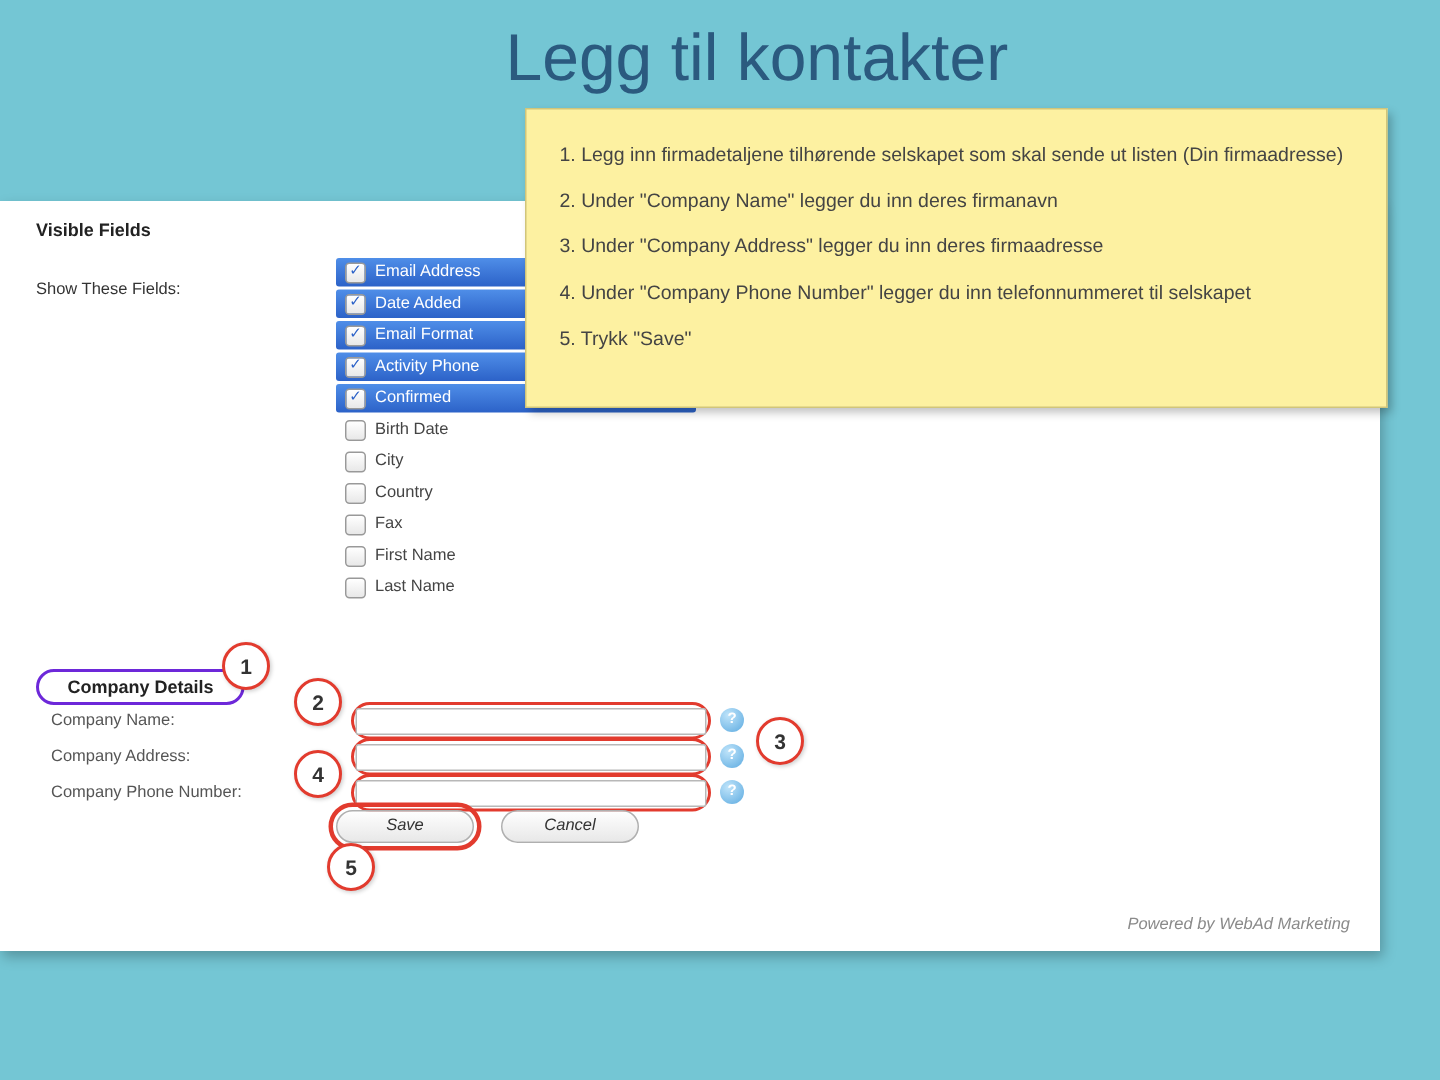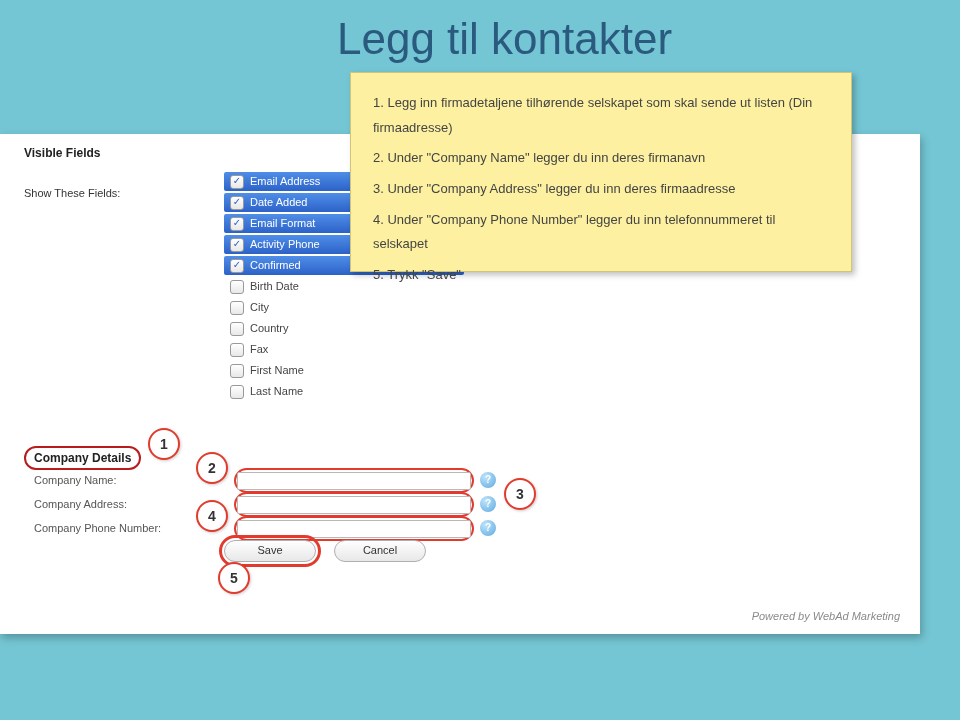--- a/index.html
+++ b/index.html
@@ -1,37 +1,37 @@
 <!DOCTYPE html>
 <html><head>
 <meta charset="utf-8">
 <style>
   html,body{margin:0;padding:0;width:960px;height:720px;background:#74C6D4;font-family:Arial,Helvetica,sans-serif;overflow:hidden;}
   .title{font-size:44px;font-weight:300;color:#2B5A7F;font-family:"Helvetica Neue",Helvetica,Arial,sans-serif;position:absolute;left:337px;top:14px;}
   
-  .help{position:absolute;left:350px;top:72px;width:502px;height:200px;background:#FDF1A1;border:1px solid #D1C57A;box-shadow:3px 3px 6px rgba(0,0,0,.25);padding:18px 22px;box-sizing:border-box;color:#444;font-size:13px;line-height:1.9;}
+  .help{position:absolute;left:350px;top:72px;width:575px;height:200px;background:#FDF1A1;border:1px solid #D1C57A;box-shadow:3px 3px 6px rgba(0,0,0,.25);padding:18px 22px;box-sizing:border-box;color:#444;font-size:13px;line-height:1.9;}
   .help p{margin:0 0 6px;font-family:"Helvetica Neue",Helvetica,Arial,sans-serif;font-weight:300;}
   
   .panel{position:absolute;left:0;top:134px;width:920px;height:500px;background:#ffffff;box-shadow:2px 4px 8px rgba(0,0,0,.25);}
   .panel-inner{position:absolute;left:24px;top:8px;right:24px;bottom:42px;}
   .sechead{font-size:12px;font-weight:bold;color:#222;margin-top:4px;}
   .showlbl{font-size:11px;color:#333;position:absolute;left:0;top:45px;}
   .fields{position:absolute;left:200px;top:30px;width:240px;}
   .fbar{height:17px;line-height:17px;font-size:11px;color:#fff;background:linear-gradient(#4F8EE8,#2C62C8);padding:1px 6px;border-radius:2px;margin-bottom:2px;display:flex;align-items:center;gap:6px;}
   .fbar.plain{background:none;color:#444;}
   .cb{width:12px;height:12px;border:1px solid #999;border-radius:3px;background:linear-gradient(#fff,#e8e8e8);color:#2C62C8;font-size:10px;line-height:10px;text-align:center;display:inline-block;flex:0 0 12px;}
   .cb.unchecked{color:transparent;}
   .cdetails{position:absolute;left:0;top:300px;}
-  .cdetails .sechead{display:inline-block;border:2px solid #b91c1c;border-radius:14px;padding:3px 8px;}
+  .cdetails .sechead{display:inline-block;border:2px solid #6d28d9;border-radius:14px;padding:3px 19px;}
   .frow{position:absolute;left:10px;height:24px;display:flex;align-items:center;}
   .frow .lbl{font-size:11px;color:#555;width:200px;}
   .txtwrap{width:240px;border:2px solid #E23B2E;border-radius:14px;padding:1px;box-sizing:border-box;}
   .txt{width:100%;height:18px;border:1px solid #B8B8B8;border-radius:2px;box-sizing:border-box;font-size:11px;padding:0 4px;background:#fff;}
   .qicon{width:16px;height:16px;border-radius:50%;background:radial-gradient(circle at 35% 30%,#BFE4FA,#5CAAE0);color:#fff;font-size:10px;font-weight:bold;line-height:16px;text-align:center;margin-left:6px;}
-  .btns{position:absolute;left:200px;top:398px;display:flex;gap:18px;align-items:flex-end;}
+  .btns{position:absolute;left:200px;top:398px;display:flex;gap:18px;align-items:flex-end;font-style:italic;}
   .btn{width:90px;height:20px;border:1px solid #AFAFAF;border-radius:11px;background:linear-gradient(#fefefe,#e8e8e8);font-size:11px;color:#333;text-align:center;line-height:18px;cursor:pointer;}
   .btn.save{outline:3px solid #E23B2E;outline-offset:2px;border-radius:11px;}
   .footer{position:absolute;right:20px;bottom:12px;font-size:11px;font-style:italic;color:#8A8A8A;}
   
   .co{position:absolute;width:28px;height:28px;border:2px solid #E23B2E;border-radius:50%;background:#fff;color:#333;font-size:14px;font-weight:bold;line-height:28px;text-align:center;box-shadow:1px 1px 3px rgba(0,0,0,.2);}
 </style>
 </head>
 <body>
 
 <div class="title">Legg til kontakter</div>

